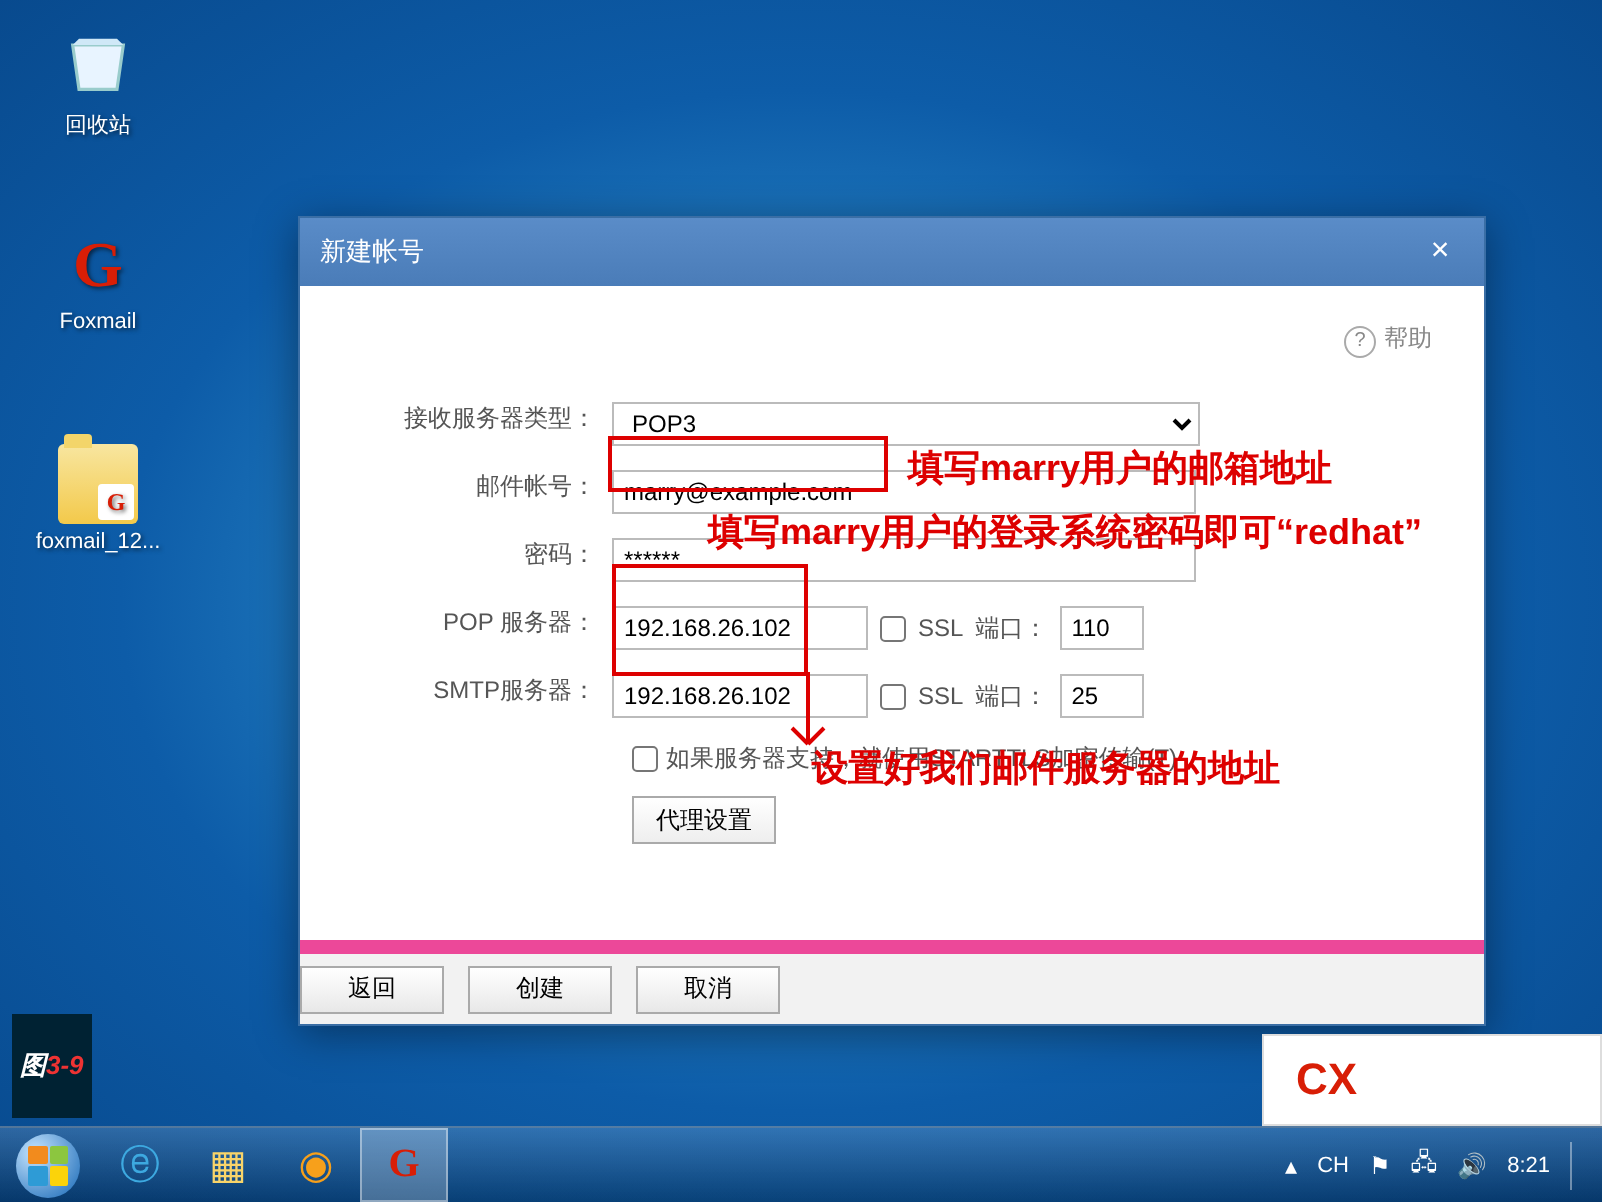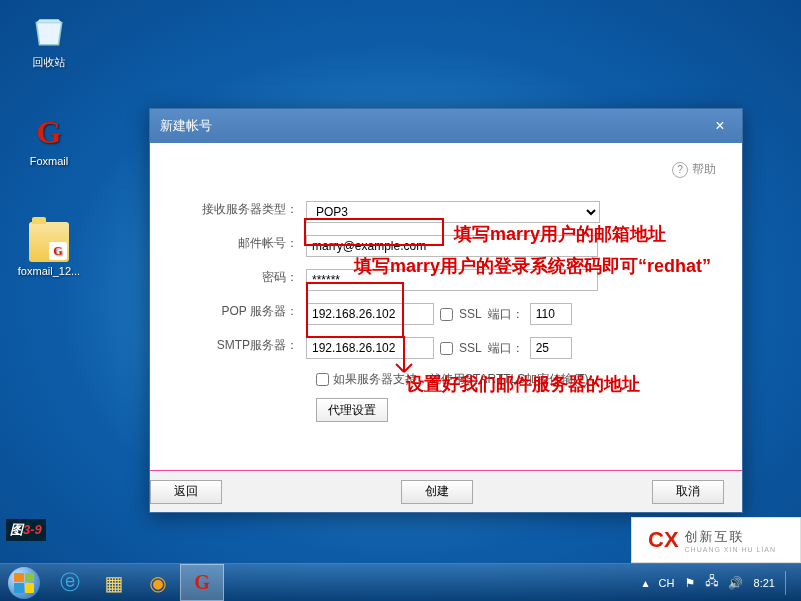--- a/index.html
+++ b/index.html
@@ -44,22 +44,22 @@
 select.wide { width: 294px; background: #fff; }
 .cb { width: 13px; height: 13px; }
 .port-lbl { color: #555; }
 .note { margin-left: 140px; margin-top: 2px; color: #555; display: flex; align-items: center; gap: 4px; }
 .proxy-btn {
   margin-left: 140px; margin-top: 10px; height: 24px; width: 72px;
   border: 1px solid #aaa; background: linear-gradient(#fff,#eee); font-size: 12px; cursor: pointer;
 }
 .footer {
   position: absolute; bottom: 0; left: 0; right: 0; height: 42px;
-  background: #f2f2f2; border-top: 1px solid #ec4899;
-  display: flex; justify-content: space-between; align-items: center; gap: 12px; padding-right: 18px;
+  background: #f2f2f2; border-top: 7px solid #ec4899;
+  display: flex; justify-content: flex-start; align-items: center; gap: 12px; padding-right: 18px;
 }
 .footer button { width: 72px; height: 24px; border: 1px solid #aaa; background: linear-gradient(#fff,#e8e8e8); font-size: 12px; cursor: pointer; }
 
 .anno { position: absolute; color: #d00; font-weight: bold; pointer-events: none; font-size: 18px; }
 .redbox { position: absolute; border: 2px solid #d00; pointer-events: none; }
 
 .taskbar {
   position: absolute; left: 0; right: 0; bottom: 0; height: 38px;
   background: linear-gradient(rgba(255,255,255,.15), rgba(0,0,0,.25));
   border-top: 1px solid rgba(255,255,255,.3);
@@ -75,21 +75,21 @@
 
 .watermark {
   position: absolute; right: 0; bottom: 38px; width: 170px; height: 46px;
   background: #fff; display: flex; align-items: center; border: 1px solid #ddd;
   padding: 4px 16px; gap: 6px;
 }
 .watermark .cx { color: #d81e06; font-size: 22px; font-weight: bold; font-family: Arial; }
 .watermark .txt { font-size: 13px; color: #555; letter-spacing: 2px; }
 .watermark .sub { font-size: 7px; color: #aaa; letter-spacing: 1px; }
 
-.figno { position: absolute; left: 6px; bottom: 60px; background: #023; color: #fff; font-size: 13px; font-style: italic; font-weight: bold; padding: 2px 4px; }
+.figno { position: absolute; left: 6px; bottom: 42px; background: #023; color: #fff; font-size: 13px; font-style: italic; font-weight: bold; padding: 17px 4px; }
 .figno .n { color: #e33; }
 
 .arrow { position: absolute; pointer-events: none; }
 </style>
 </head>
 <body>
 
 <div class="desktop">
 
   <div class="icon-item recycle" style="left:14px;top:12px">
@@ -191,24 +191,20 @@
       <path d="M6 4 L6 40 M6 40 L14 32 M6 40 L-2 32" stroke="#d00" stroke-width="2" fill="none" transform="translate(8,0)"></path>
     </svg>
   <div class="anno" style="left:406px;top:372px">设置好我们邮件服务器的地址</div>
 
   <div class="figno">
     <span>图</span><span class="n">3-9</span>
   </div>
 
   <div class="watermark">
     <div class="cx">CX</div>
-    <div>
-      <div class="txt">创新互联</div>
-      <div class="sub">CHUANG XIN HU LIAN</div>
-    </div>
   </div>
 
   <div class="taskbar">
     <div class="start">
       <div class="orb">
         <span style="background:#f28b1d"></span>
           <span style="background:#8cc63f"></span>
         <span style="background:#2e9bd6"></span>
           <span style="background:#fbd30a"></span>
       </div>

